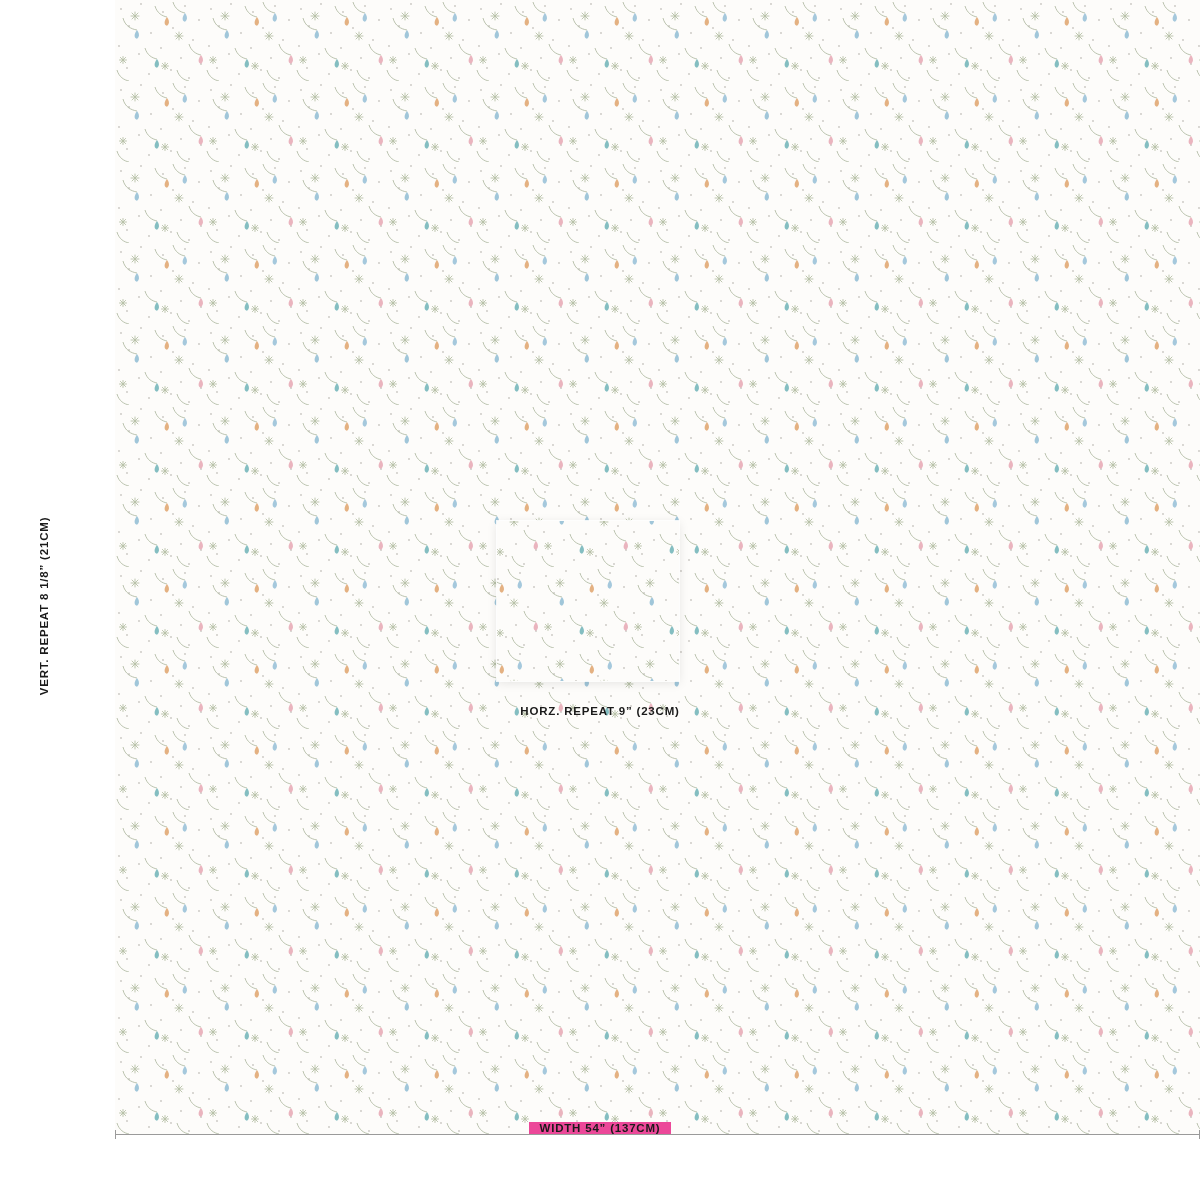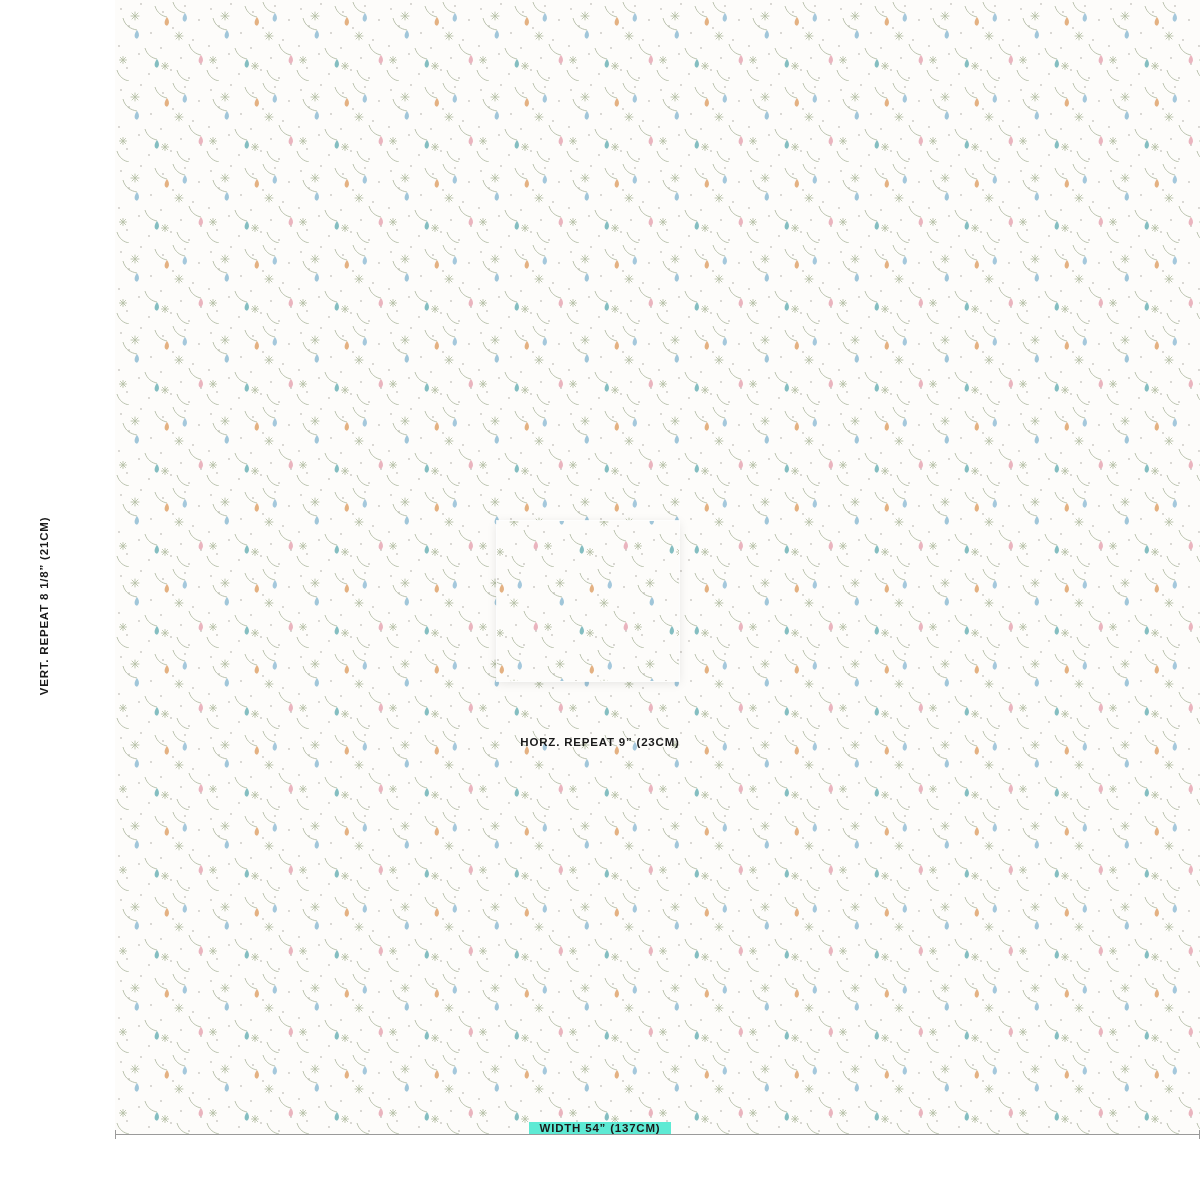--- a/index.html
+++ b/index.html
@@ -60,42 +60,41 @@
     color: #1a1a1a;
     white-space: nowrap;
   }
 
   #horz-label {
     position: absolute;
     left: 0;
     top: 705px;
     width: 1200px;
     text-align: center;
-    margin-top: 31px;
   }
 
   #vert-label {
     position: absolute;
     left: -106px;
     top: 600px;
     width: 300px;
     text-align: center;
     transform: rotate(-90deg);
     transform-origin: center center;
   }
 
   #width-label {
     position: absolute;
     left: 0;
     top: 1122px;
     width: 1200px;
     text-align: center;
   }
   #width-label .txt {
-    background: #5eead4;
+    background: #ec4899;
     padding: 0 10px;
     position: relative;
     z-index: 2;
   }
 
   
   #width-rule {
     position: absolute;
     left: 115px;
     top: 1134px;

